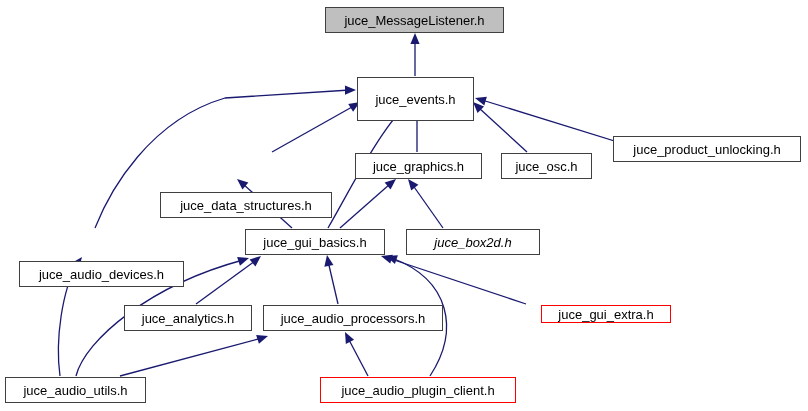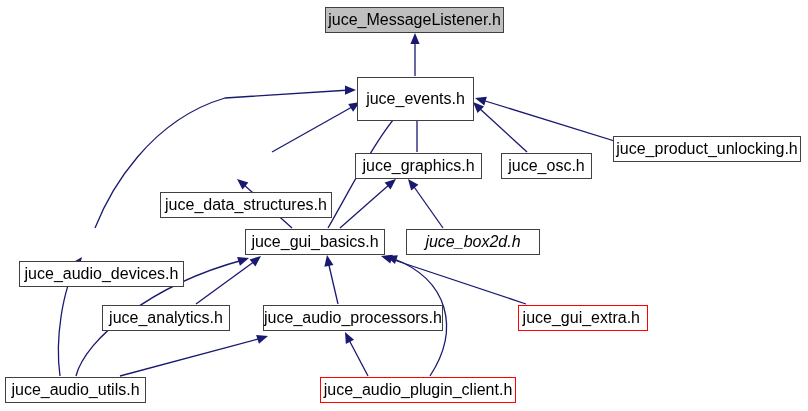--- a/index.html
+++ b/index.html
@@ -25,21 +25,21 @@
   }
   .node {
     position: absolute;
     box-sizing: border-box;
     display: flex;
     align-items: center;
     justify-content: center;
     border: 1px solid #404040;
     background: #ffffff;
     color: #000000;
-    font-size: 16px;
+    font-size: 13px;
     line-height: 1;
     white-space: nowrap;
     letter-spacing: 0px;
   }
   .node.root {
     background: #bfbfbf;
     border-color: #404040;
   }
   .node.highlight {
     border-color: #ff0000;
@@ -120,27 +120,27 @@
       </div>
       <div class="node" style="left: 19px; top: 229px; width: 165px; height: 26px; margin-top: 32px;">
         <span class="node-label">juce_audio_devices.h</span>
       </div>
       <div class="node" style="left: 245px; top: 229px; width: 140px; height: 26px;">
         <span class="node-label">juce_gui_basics.h</span>
       </div>
       <div class="node" style="left: 406px; top: 229px; width: 134px; height: 26px; font-style: italic;">
         <span class="node-label">juce_box2d.h</span>
       </div>
-      <div class="node" style="left: 102px; top: 305px; width: 128px; height: 26px;">
+      <div class="node" style="left: 124px; top: 305px; width: 128px; height: 26px;">
         <span class="node-label">juce_analytics.h</span>
       </div>
       <div class="node" style="left: 263px; top: 305px; width: 180px; height: 26px;">
         <span class="node-label">juce_audio_processors.h</span>
       </div>
-      <div class="node highlight" style="left: 518px; top: 305px; width: 130px; height: 26px; justify-content: flex-end;">
+      <div class="node highlight" style="left: 541px; top: 305px; width: 130px; height: 18px;">
         <span class="node-label">juce_gui_extra.h</span>
       </div>
       <div class="node" style="left: 5px; top: 377px; width: 141px; height: 26px;">
         <span class="node-label">juce_audio_utils.h</span>
       </div>
       <div class="node highlight" style="left: 320px; top: 377px; width: 196px; height: 26px;">
         <span class="node-label">juce_audio_plugin_client.h</span>
       </div>
     </div>
 

